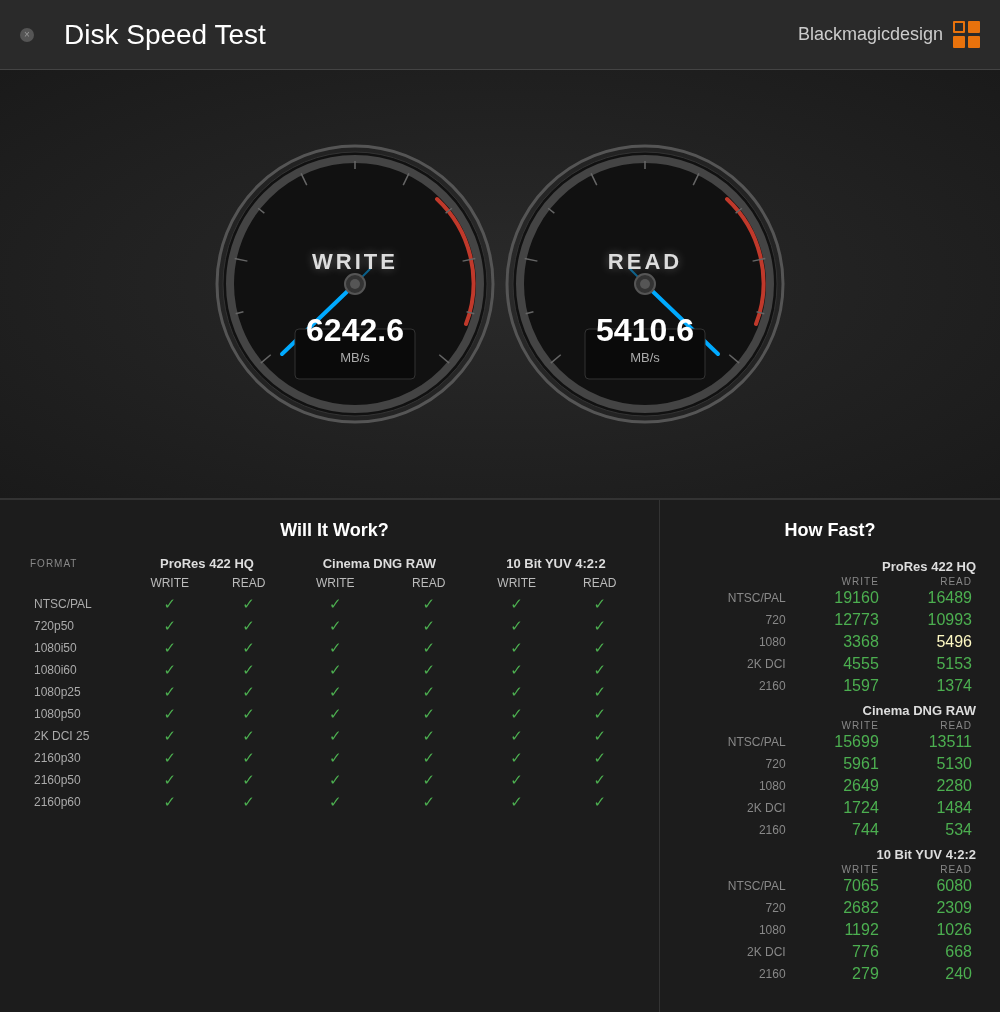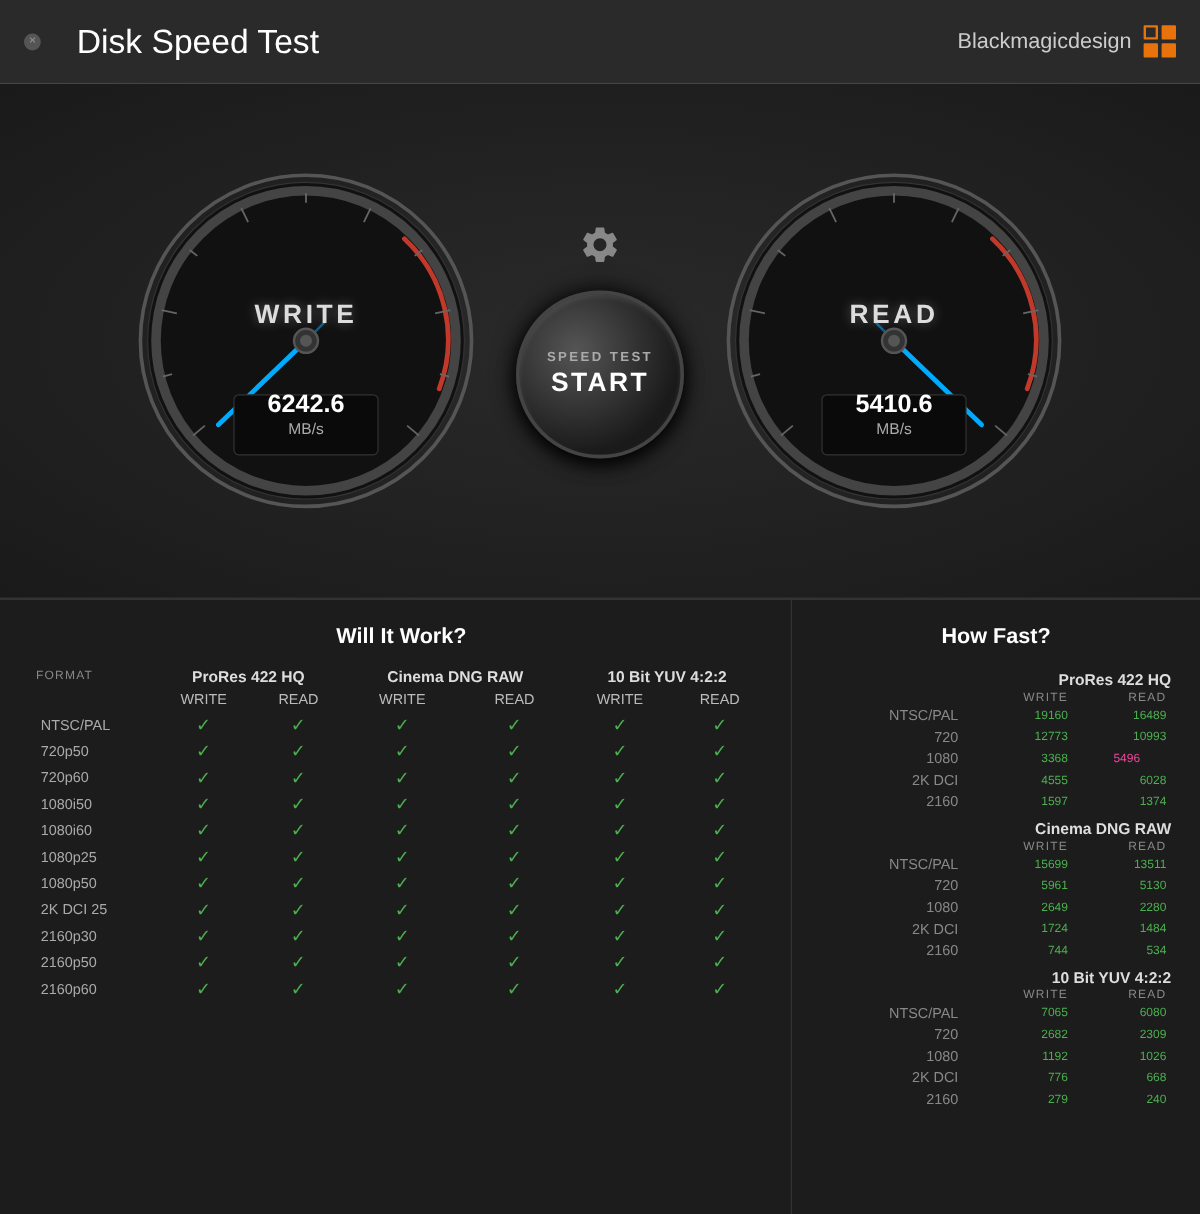--- a/index.html
+++ b/index.html
@@ -97,21 +97,21 @@
       text-shadow: 0 0 10px rgba(255,255,255,0.3);
     }
 
     .gauge-value {
       position: absolute;
       bottom: 22%;
       width: 100%;
       text-align: center;
     }
     .gauge-value .number {
-      font-size: 21px;
+      font-size: 32px;
       font-weight: 700;
       color: #fff;
     }
     .gauge-value .unit {
       font-size: 13px;
       color: #aaa;
       display: block;
       margin-top: 1px;
     }
 
@@ -247,21 +247,21 @@
       font-size: 10px;
       text-transform: uppercase;
       letter-spacing: 1px;
       padding: 0 8px;
       text-align: right;
     }
     .fast-table td {
       padding: 2px 8px;
       text-align: right;
       color: #4CAF50;
-      font-size: 10px;
+      font-size: 16px;
     }
     .fast-table td.row-label {
       color: #888;
       font-size: 12px;
       text-align: right;
     }
   </style>
 </head>
 <body>
 
@@ -319,38 +319,20 @@
 
       <rect x="85" y="190" width="120" height="50" rx="4" fill="#0a0a0a" stroke="#333" stroke-width="1"></rect>
     </svg>
     <div class="gauge-label">WRITE</div>
     <div class="gauge-value">
       <span class="number">6242.6</span>
       <span class="unit">MB/s</span>
     </div>
   </div>
 
-  <div id="center-controls">
-
-    <svg id="settings-gear" viewBox="0 0 24 24" fill="#888">
-      <path d="M19.14,12.94c0.04-0.3,0.06-0.61,0.06-0.94c0-0.32-0.02-0.64-0.07-0.94l2.03-1.58c0.18-0.14,0.23-0.41,0.12-0.61
-        l-1.92-3.32c-0.12-0.22-0.37-0.29-0.59-0.22l-2.39,0.96c-0.5-0.38-1.03-0.7-1.62-0.94L14.4,2.81c-0.04-0.24-0.24-0.41-0.48-0.41
-        h-3.84c-0.24,0-0.43,0.17-0.47,0.41L9.25,5.35C8.66,5.59,8.12,5.92,7.63,6.29L5.24,5.33c-0.22-0.08-0.47,0-0.59,0.22L2.74,8.87
-        C2.62,9.08,2.66,9.34,2.86,9.48l2.03,1.58C4.84,11.36,4.8,11.69,4.8,12s0.02,0.64,0.07,0.94l-2.03,1.58
-        c-0.18,0.14-0.23,0.41-0.12,0.61l1.92,3.32c0.12,0.22,0.37,0.29,0.59,0.22l2.39-0.96c0.5,0.38,1.03,0.7,1.62,0.94l0.36,2.54
-        c0.05,0.24,0.24,0.41,0.48,0.41h3.84c0.24,0,0.44-0.17,0.47-0.41l0.36-2.54c0.59-0.24,1.13-0.56,1.62-0.94l2.39,0.96
-        c0.22,0.08,0.47,0,0.59-0.22l1.92-3.32c0.12-0.22,0.07-0.47-0.12-0.61L19.14,12.94z M12,15.6c-1.98,0-3.6-1.62-3.6-3.6
-        s1.62-3.6,3.6-3.6s3.6,1.62,3.6,3.6S13.98,15.6,12,15.6z"></path>
-    </svg>
-
-    <button id="start-button">
-      <span class="speed-test-label">SPEED TEST</span>
-      <span class="start-label">START</span>
-    </button>
-  </div>
 
   <div class="gauge-wrapper">
     <svg class="gauge-svg" width="290" height="290">
       <circle cx="145" cy="145" r="138" fill="none" stroke="#555" stroke-width="3"></circle>
       <circle cx="145" cy="145" r="132" fill="#111" stroke="#333" stroke-width="1"></circle>
       <circle cx="145" cy="145" r="125" fill="none" stroke="#444" stroke-width="8"></circle>
 
       <path d="M 227 60 A 115 115 0 0 1 256 185" fill="none" stroke="#c0392b" stroke-width="4" stroke-linecap="round"></path>
 
       <line x1="145" y1="145" x2="218" y2="215" stroke="#00aaff" stroke-width="4" stroke-linecap="round"></line>
@@ -416,29 +398,20 @@
           <tr>
             <td class="format-name">720p50</td>
             <td style="color: rgb(76, 175, 80);">✓</td>
             <td style="color: rgb(76, 175, 80);">✓</td>
             <td style="color: rgb(76, 175, 80);">✓</td>
             <td style="color: rgb(76, 175, 80);">✓</td>
             <td style="color: rgb(76, 175, 80);">✓</td>
             <td style="color: rgb(76, 175, 80);">✓</td>
           </tr>
           <tr>
-            <td class="format-name">720p60</td>
-            <td style="color: rgb(76, 175, 80);">✓</td>
-            <td style="color: rgb(76, 175, 80);">✓</td>
-            <td style="color: rgb(76, 175, 80);">✓</td>
-            <td style="color: rgb(76, 175, 80);">✓</td>
-            <td style="color: rgb(76, 175, 80);">✓</td>
-            <td style="color: rgb(76, 175, 80);">✓</td>
-          </tr>
-          <tr>
             <td class="format-name">1080i50</td>
             <td style="color: rgb(76, 175, 80);">✓</td>
             <td style="color: rgb(76, 175, 80);">✓</td>
             <td style="color: rgb(76, 175, 80);">✓</td>
             <td style="color: rgb(76, 175, 80);">✓</td>
             <td style="color: rgb(76, 175, 80);">✓</td>
             <td style="color: rgb(76, 175, 80);">✓</td>
           </tr>
           <tr>
             <td class="format-name">1080i60</td>
@@ -525,26 +498,26 @@
             <td style="color: rgb(76, 175, 80);">16489</td>
           </tr>
           <tr>
             <td class="row-label">720</td>
             <td style="color: rgb(76, 175, 80);">12773</td>
             <td style="color: rgb(76, 175, 80);">10993</td>
           </tr>
           <tr>
             <td class="row-label">1080</td>
             <td style="color: rgb(76, 175, 80);">3368</td>
-            <td style="color: #ec4899; text-align: center;">5496</td>
+            <td style="color: #fef9c3;">5496</td>
           </tr>
           <tr>
             <td class="row-label">2K DCI</td>
             <td style="color: rgb(76, 175, 80);">4555</td>
-            <td style="color: rgb(76, 175, 80);">6028</td>
+            <td style="color: rgb(76, 175, 80);">5153</td>
           </tr>
           <tr>
             <td class="row-label">2160</td>
             <td style="color: rgb(76, 175, 80);">1597</td>
             <td style="color: rgb(76, 175, 80);">1374</td>
           </tr>
           <tr>
             <td class="section-head" colspan="3">Cinema DNG RAW</td>
           </tr>
           <tr>

